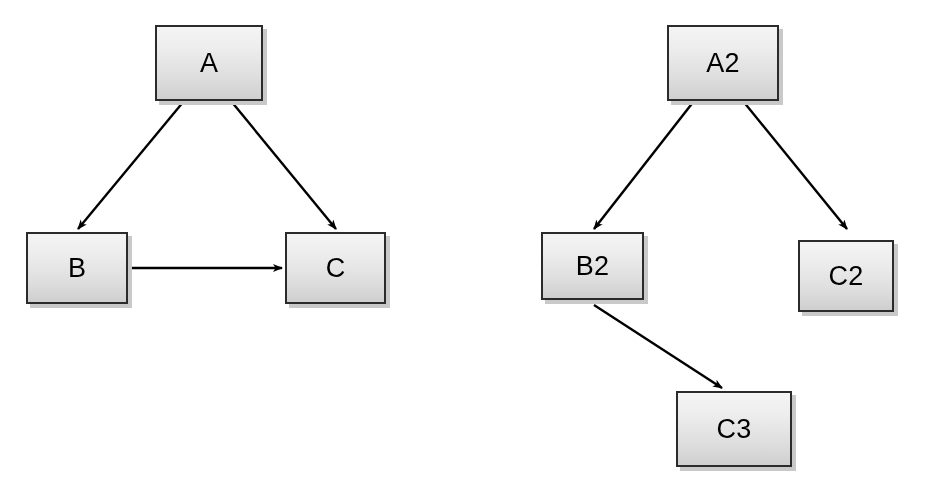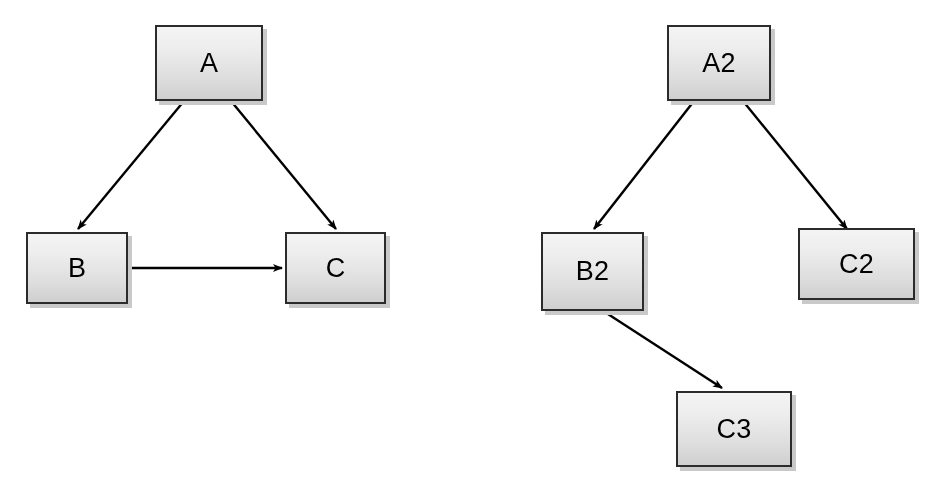--- a/index.html
+++ b/index.html
@@ -74,27 +74,27 @@
   <div id="nodes-group">
       <div class="graph-node" style="left: 155px; top: 25px; width: 108px; height: 76px;">
         <span class="graph-node-label">A</span>
       </div>
       <div class="graph-node" style="left: 26px; top: 232px; width: 102px; height: 72px;">
         <span class="graph-node-label">B</span>
       </div>
       <div class="graph-node" style="left: 285px; top: 232px; width: 101px; height: 72px;">
         <span class="graph-node-label">C</span>
       </div>
-      <div class="graph-node" style="left: 667px; top: 25px; width: 104px; height: 76px;">
+      <div class="graph-node" style="left: 667px; top: 25px; width: 112px; height: 76px;">
         <span class="graph-node-label">A2</span>
       </div>
-      <div class="graph-node" style="left: 541px; top: 232px; width: 103px; height: 79px;">
+      <div class="graph-node" style="left: 541px; top: 232px; width: 103px; height: 68px;">
         <span class="graph-node-label">B2</span>
       </div>
-      <div class="graph-node" style="left: 798px; top: 228px; width: 117px; height: 72px;">
+      <div class="graph-node" style="left: 798px; top: 240px; width: 96px; height: 72px;">
         <span class="graph-node-label">C2</span>
       </div>
       <div class="graph-node" style="left: 676px; top: 391px; width: 116px; height: 76px;">
         <span class="graph-node-label">C3</span>
       </div>
     </div>
 
 </div>
 
 </body></html>

